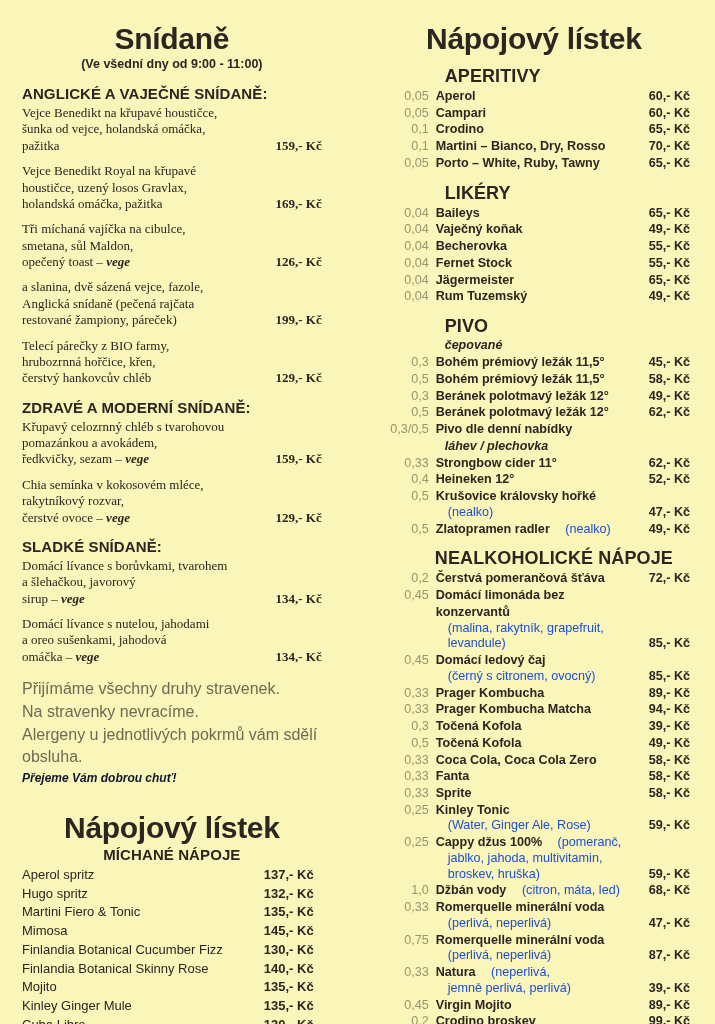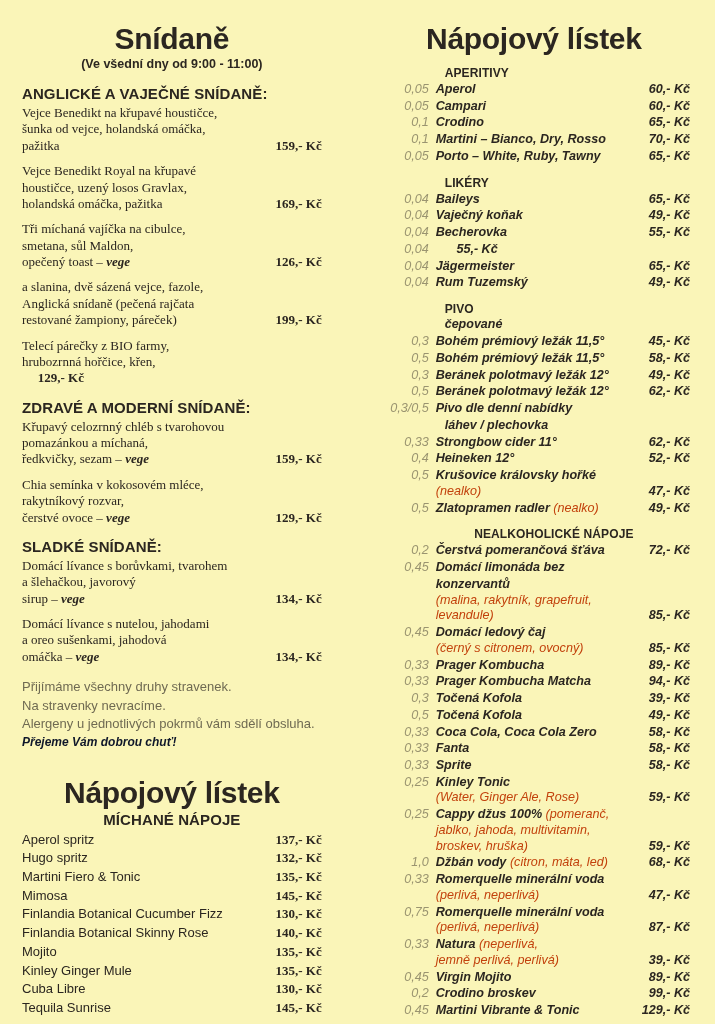--- a/index.html
+++ b/index.html
@@ -27,21 +27,21 @@
   .subtitle {
     text-align: center; font-size: 12.5px; font-weight: 700;
     margin: 0 0 14px 0; color: #2b2620;
   }
   h2.sec {
     font-size: 15px; font-weight: 700; letter-spacing: 0.1px;
     margin: 12px 0 3px 0; color: #2b2620;
   }
   h2.sec.center { text-align: center; }
   h2.sec.r {
-    font-size: 12px; margin: 11px 0 1px 0;
+    font-size: 18px; margin: 11px 0 1px 0;
     padding-left: 67px;
   }
   h2.sec.r.center { text-align: center; padding-left: 40px; }
   .sec-sub {
     font-size: 12.5px; font-weight: 700; font-style: italic;
     padding-left: 67px; margin: 1px 0 2px 0;
   }
 
   
   .dish { margin-bottom: 9px; }
@@ -52,47 +52,47 @@
   .dline .nm { flex: 1 1 auto; padding-right: 6px; }
   .dline .pr {
     flex: 0 0 auto; width: 62px; text-align: right;
     font-weight: 700; white-space: nowrap;
   }
   .vege { font-weight: 700; font-style: italic; }
 
   
   .notes { margin-top: 13px; }
   .note {
-    font-size: 13px; line-height: 1.42; color: #6f6a52;
+    font-size: 16px; line-height: 1.42; color: #6f6a52;
     font-weight: 400;
   }
   .note.bold {
     font-weight: 700; font-style: italic; color: #0f172a;
     margin-top: 1px; font-size: 12px;
   }
 
   
   .srow {
     display: flex; justify-content: space-between; align-items: baseline;
     font-size: 13px; line-height: 1.44;
   }
   .srow .nm { font-weight: 400; }
-  .srow .pr { font-weight: 700; width: 66px; text-align: right; font-family: Liberation Serif, serif; }
+  .srow .pr { font-weight: 700; width: 66px; text-align: center; }
 
   
   .drow {
     display: flex; align-items: baseline;
-    font-size: 12.6px; line-height: 1.33; font-style: italic;
+    font-size: 12.6px; line-height: 1.33;
   }
   .drow .vol {
     flex: 0 0 58px; text-align: right; padding-right: 7px;
     color: #9a9470; font-weight: 400; white-space: nowrap;
   }
   .drow .nm { flex: 1 1 auto; font-weight: 700; padding-right: 4px; }
-  .drow .nm .light { font-weight: 400; color: #c2410c; }
+  .drow .nm .light { font-weight: 400; color: #1d4ed8; margin-left: 12px; }
   .drow .pr {
     flex: 0 0 62px; text-align: right; font-weight: 700; white-space: nowrap;
   }
   .cont { margin-top: -1px; }
 </style>
 </head>
 <body>
 
 <div class="page">
 
@@ -161,31 +161,32 @@
         <div class="dish">
           <div class="dline">
             <span class="nm">Telecí párečky z BIO farmy,</span>
             <span class="pr"></span>
           </div>
           <div class="dline">
             <span class="nm">hrubozrnná hořčice, křen,</span>
             <span class="pr"></span>
           </div>
           <div class="dline">
+            <span class="nm">čerstvý hankovcův chléb</span>
             <span class="pr">129,- Kč</span>
           </div>
         </div>
         <h2 class="sec">ZDRAVÉ A MODERNÍ SNÍDANĚ:</h2>
         <div class="dish">
           <div class="dline">
             <span class="nm">Křupavý celozrnný chléb s tvarohovou</span>
             <span class="pr"></span>
           </div>
           <div class="dline">
-            <span class="nm">pomazánkou a míchaná,</span>
+            <span class="nm">pomazánkou a avokádem,</span>
             <span class="pr"></span>
           </div>
           <div class="dline">
             <span class="nm">ředkvičky, sezam – <span class="vege">vege</span></span>
             <span class="pr">159,- Kč</span>
           </div>
         </div>
         <div class="dish">
           <div class="dline">
             <span class="nm">Chia semínka v kokosovém mléce,</span>
@@ -326,20 +327,21 @@
           <span class="nm">Vaječný koňak</span>
           <span class="pr">49,- Kč</span>
         </div>
         <div class="drow">
           <span class="vol">0,04</span>
           <span class="nm">Becherovka</span>
           <span class="pr">55,- Kč</span>
         </div>
         <div class="drow">
           <span class="vol">0,04</span>
+          <span class="nm">Fernet Stock</span>
           <span class="pr">55,- Kč</span>
         </div>
         <div class="drow">
           <span class="vol">0,04</span>
           <span class="nm">Jägermeister</span>
           <span class="pr">65,- Kč</span>
         </div>
         <div class="drow">
           <span class="vol">0,04</span>
           <span class="nm">Rum Tuzemský</span>

